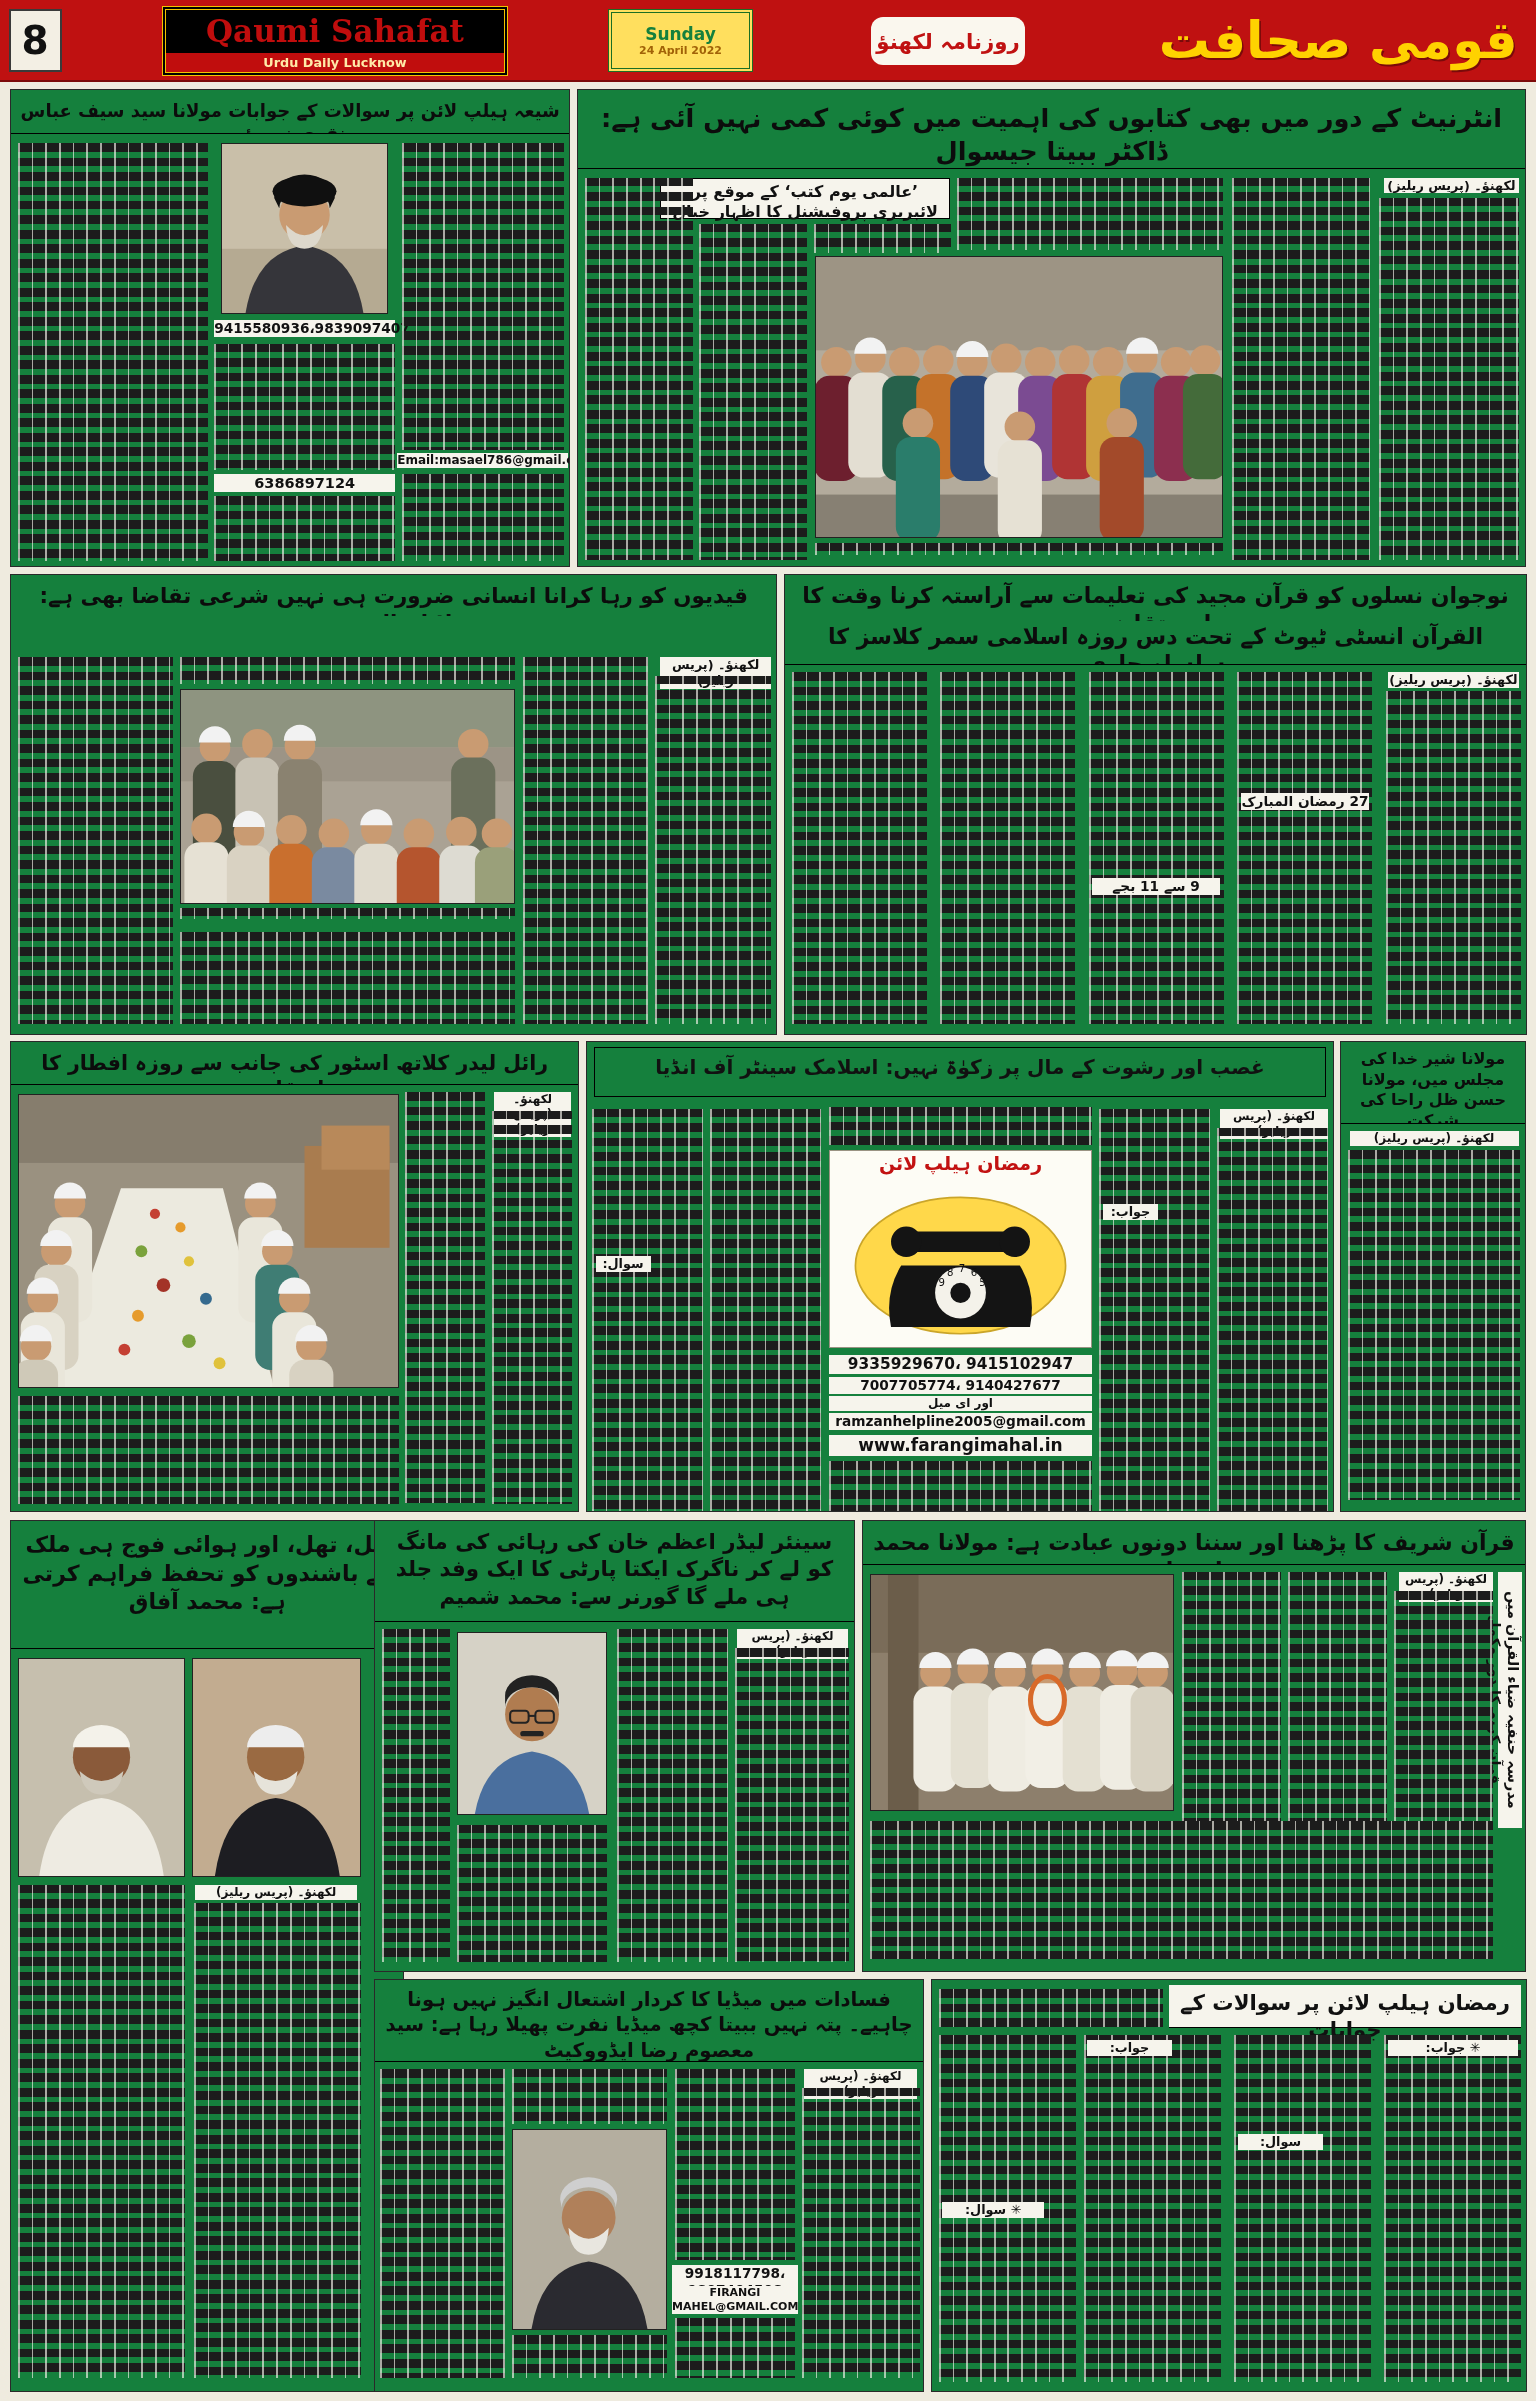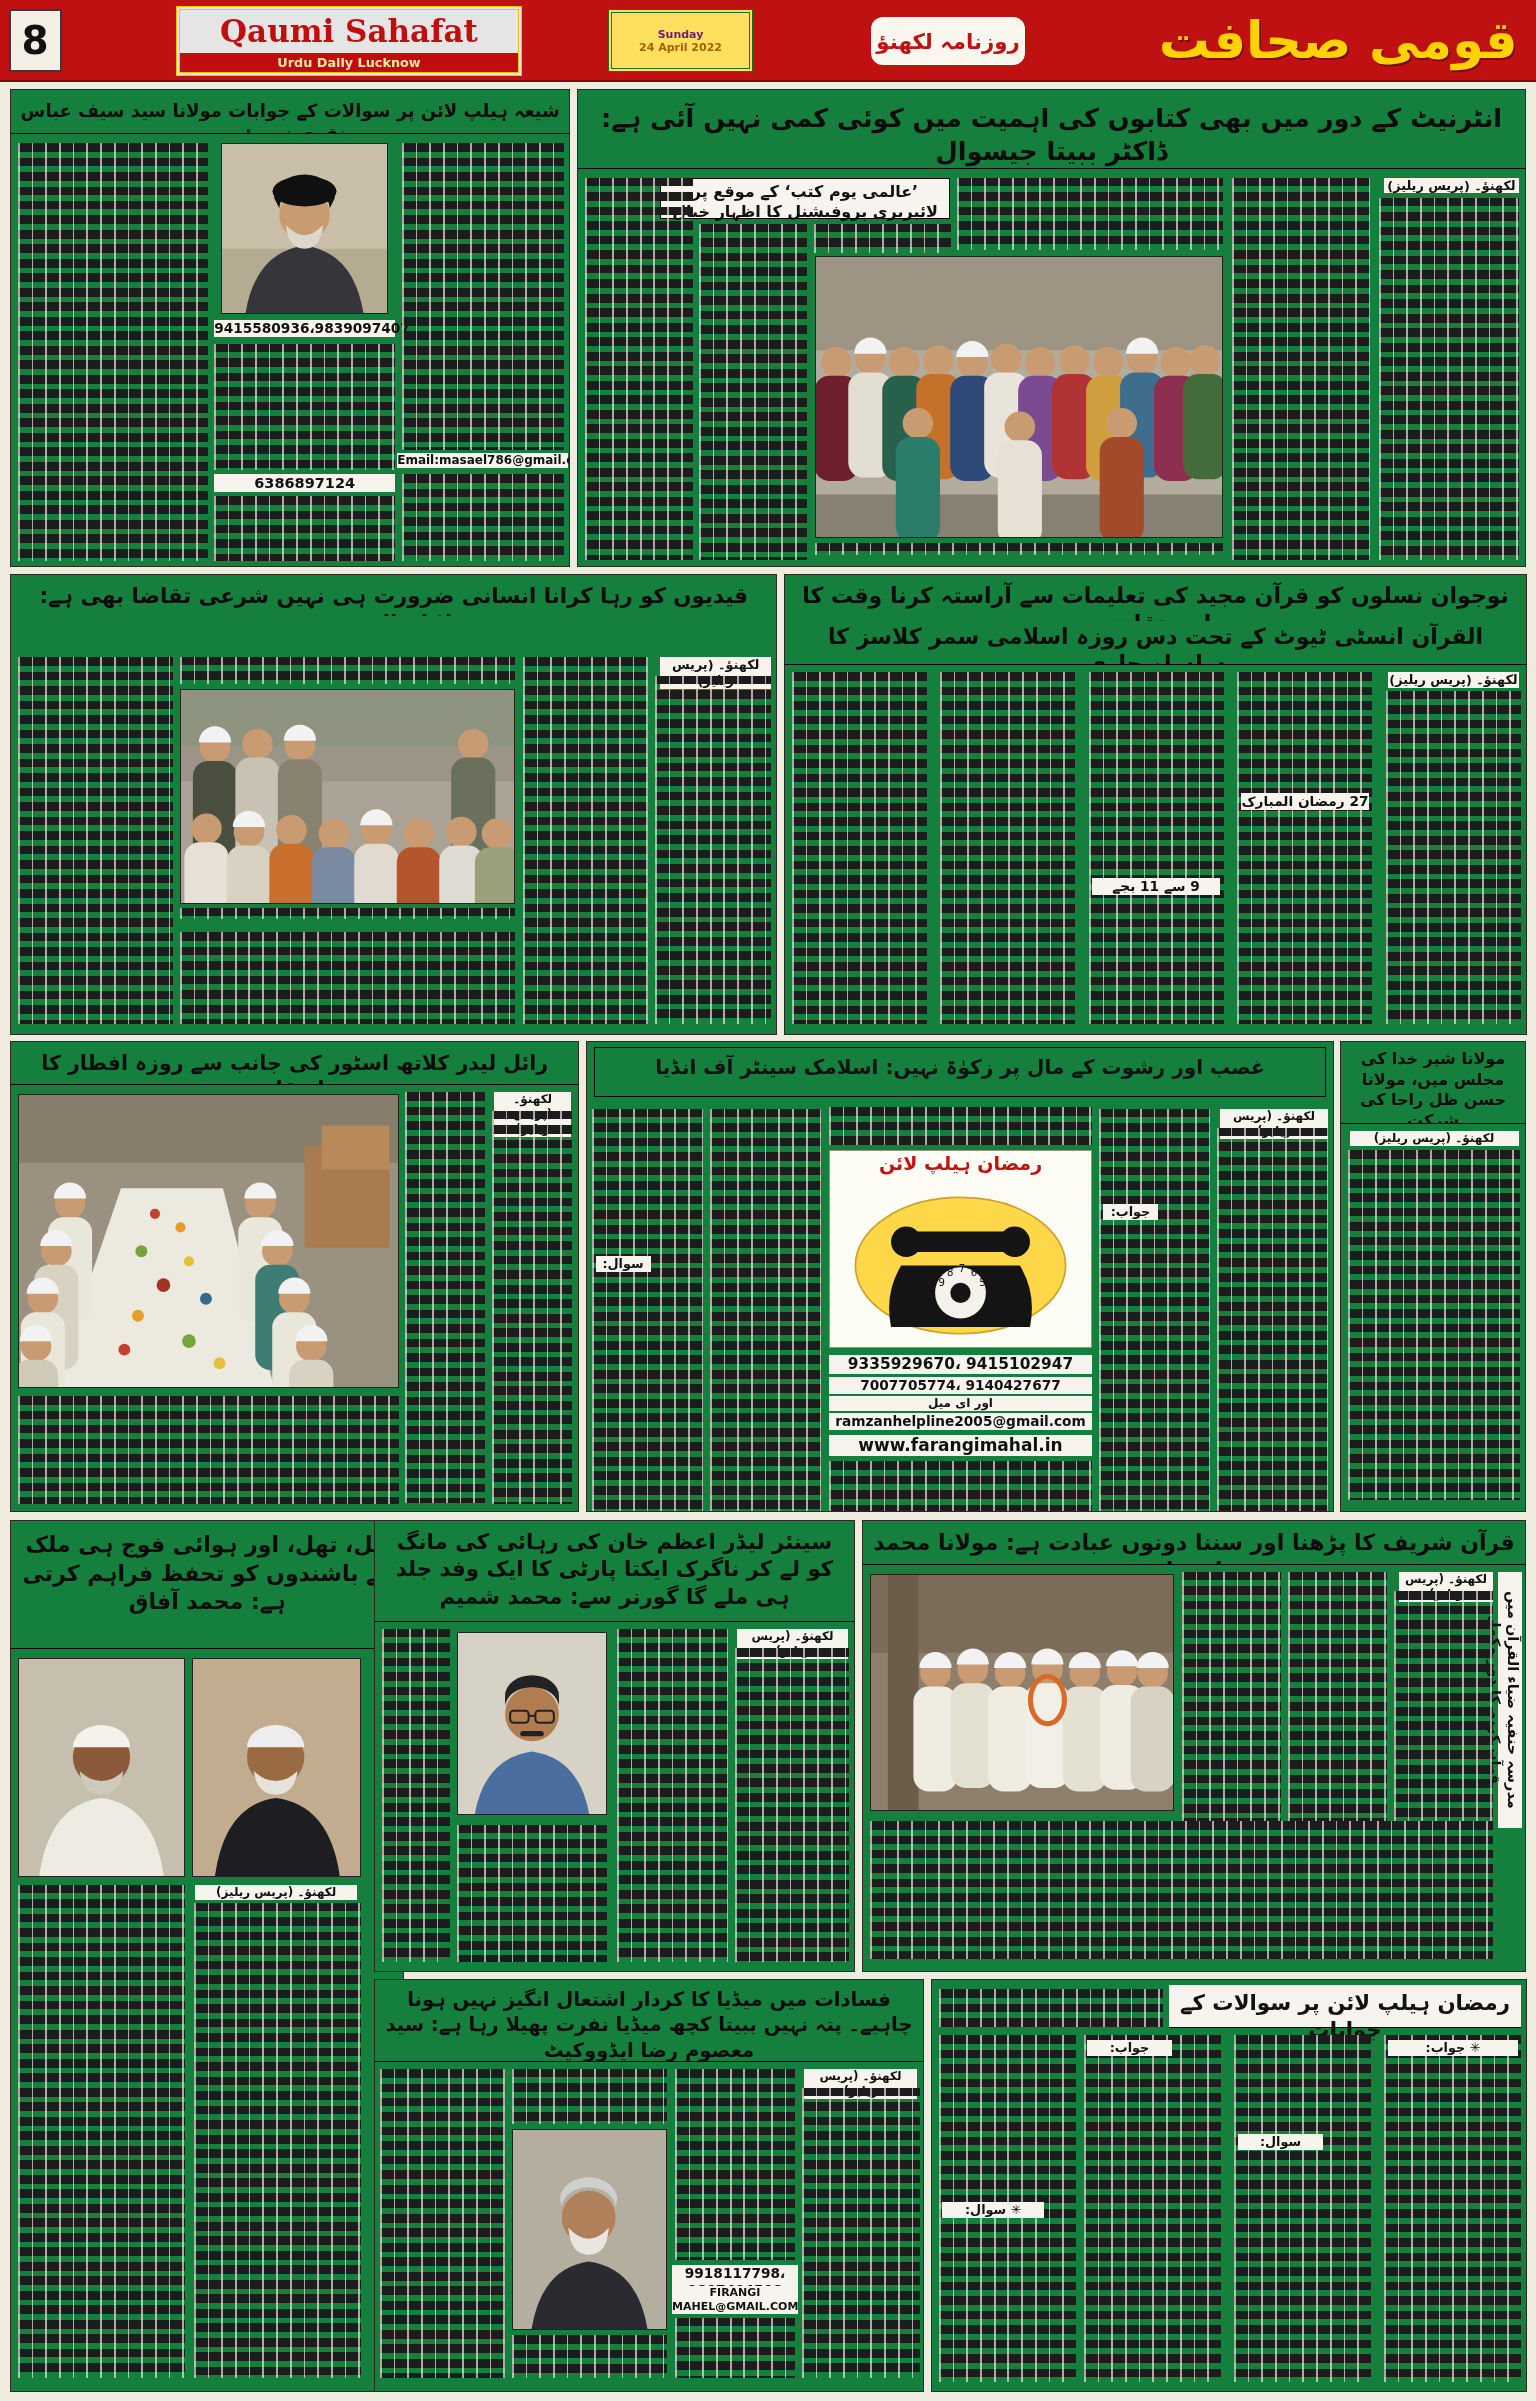--- a/index.html
+++ b/index.html
@@ -2,28 +2,28 @@
 <html lang="ur" style="font-size:13.7px"><head>
 <meta charset="utf-8">
 <style>
   *{margin:0;padding:0;box-sizing:border-box}
   html,body{width:1537px;height:2401px}
   body{position:relative;background:#efebdf;font-family:"DejaVu Sans",sans-serif;color:#111}
   
   .masthead{position:absolute;left:0;top:0;width:1537px;height:82px;background:#bf1111;border-bottom:2.6px solid #7c0a0a}
   .pageno{position:absolute;left:8.5px;top:9.4px;width:53px;height:63px;background:#f3efe4;border:2.6px solid #3a3a3a;
           color:#111;font-size:39px;font-weight:bold;display:flex;align-items:center;justify-content:center}
-  .np-en{position:absolute;left:176px;top:6px;width:346px;height:70px;border:4.3px double #f2c200;background:#e5e5e5;
+  .np-en{position:absolute;left:162px;top:6px;width:346px;height:70px;border:4.3px double #f2c200;background:#000000;
          display:flex;flex-direction:column;text-align:center;overflow:hidden}
   .np-en-name{flex:1;display:flex;align-items:center;justify-content:center;color:#c00d0d;font-size:31px;font-weight:bold;
               font-family:"DejaVu Serif",serif;line-height:1}
   .np-en-sub{background:#c00d0d;color:#ffe9a8;font-size:12.8px;font-weight:bold;line-height:19px}
   .datebox{position:absolute;left:608px;top:9.4px;width:145px;height:63px;background:#ffdf5e;border:4.3px double #1c6e24;
            display:flex;flex-direction:column;justify-content:center;text-align:center}
-  .day{font-size:11px;font-weight:bold;color:#701a75}
+  .day{font-size:17px;font-weight:bold;color:#15803d}
   .date{font-size:11px;font-weight:bold;color:#a16207}
   .edition{position:absolute;left:871px;top:17px;width:154px;height:48px;background:#faf7ee;border-radius:12px;
            color:#c01212;font-weight:bold;font-size:21.3px;display:flex;align-items:center;justify-content:center;direction:rtl}
   .np-ur{position:absolute;right:15.4px;top:0;width:367px;height:82px;color:#ffd200;font-size:51px;font-weight:bold;
          text-align:center;direction:rtl;line-height:82px;text-shadow:1.7px 1.7px 0 #7a0a0a}
   
   .art{position:absolute;border:0.9px solid #2a2a2a;background:#15803d;overflow:hidden}
   .hl{font-weight:bold;color:#0c0c0c;text-align:center;direction:rtl;line-height:1.3;border-bottom:1.7px solid #000;overflow:hidden}
   .hl2{font-weight:bold;color:#0c0c0c;text-align:center;direction:rtl;line-height:1.25;border-bottom:1.7px solid #000;overflow:hidden}
   .bd{position:absolute;left:0;right:0;bottom:0}

